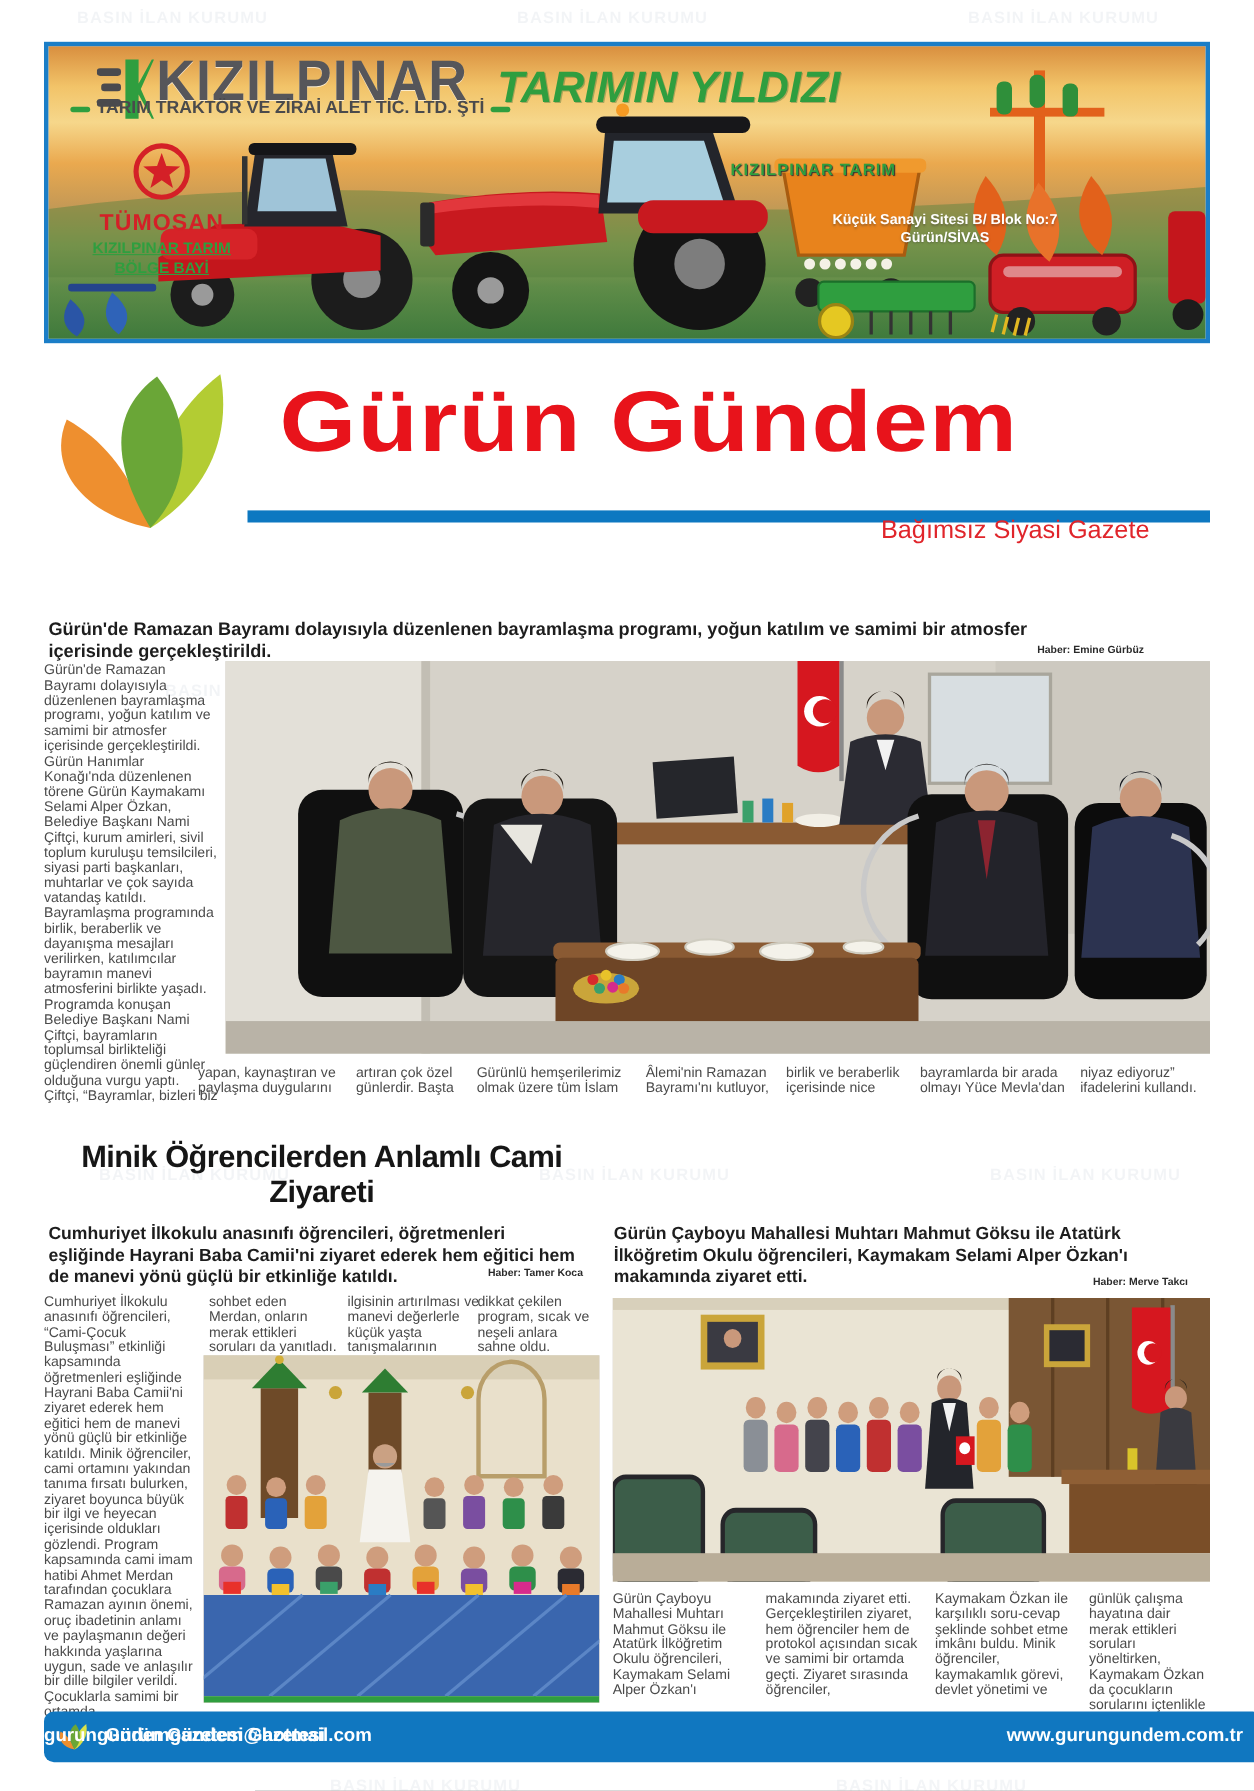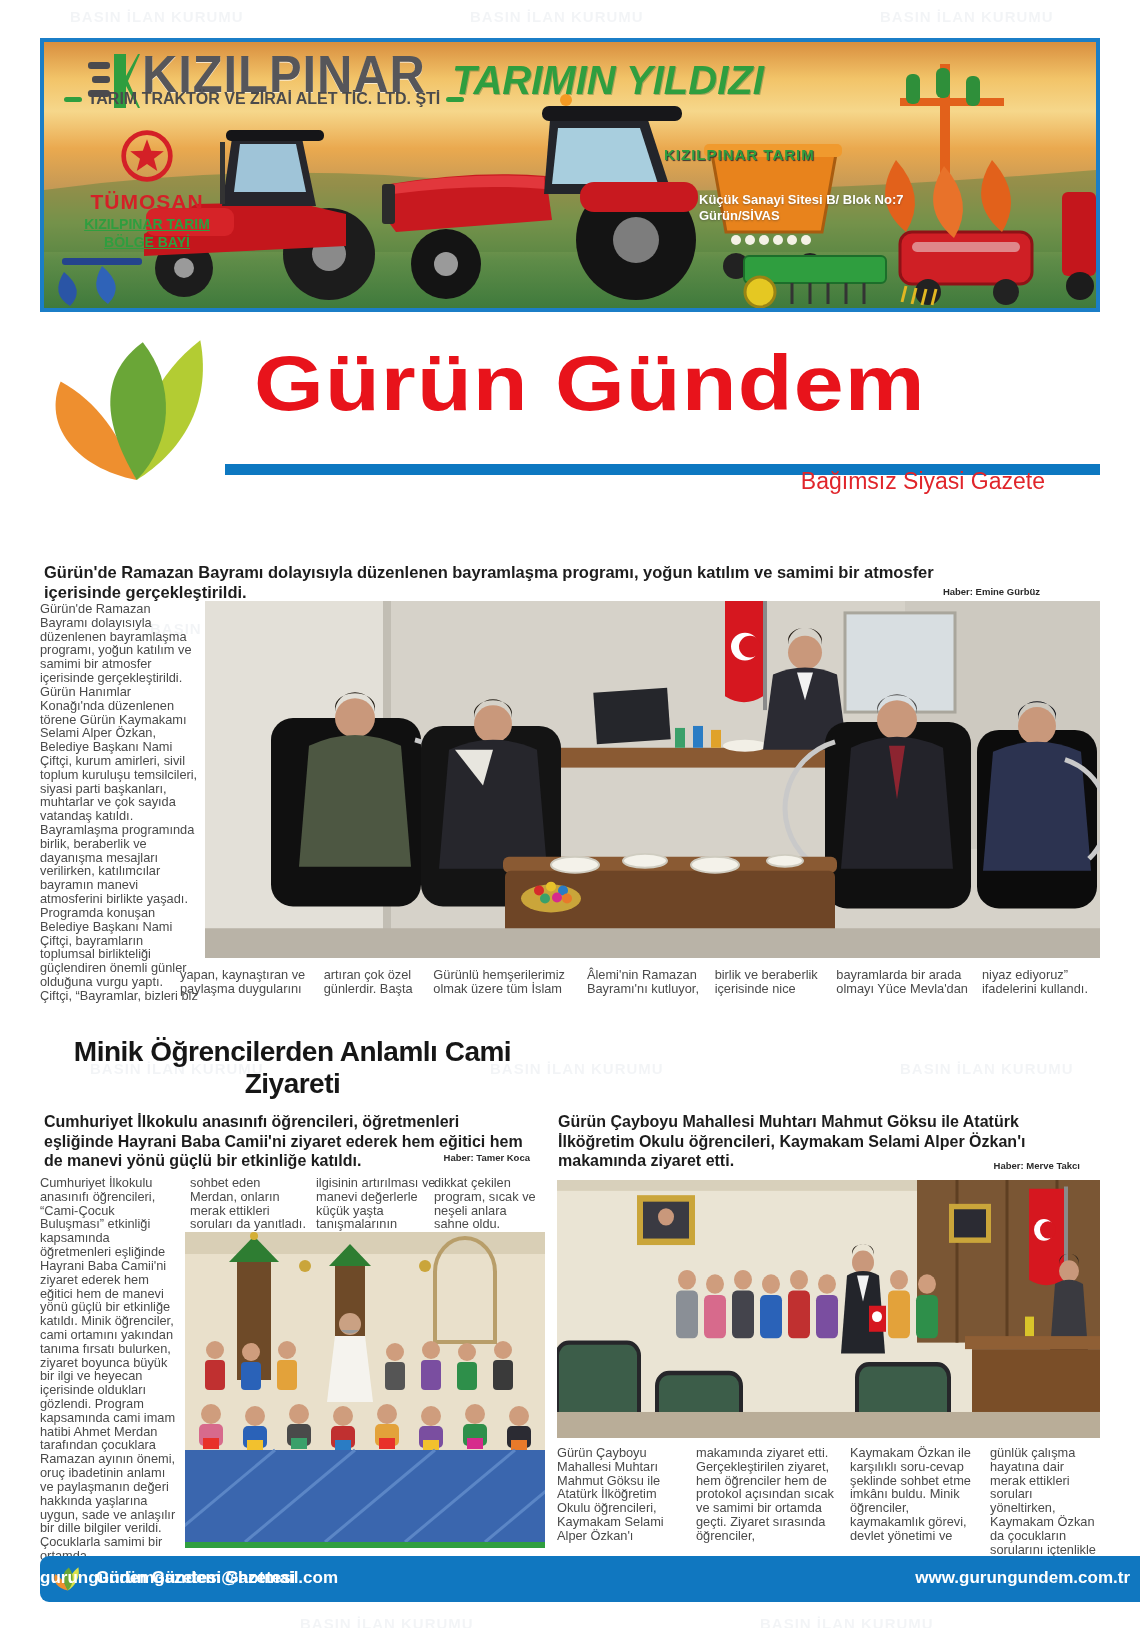--- a/index.html
+++ b/index.html
@@ -20,21 +20,21 @@
   .slogan{left:408px;top:16px;font-size:40px;font-weight:900;font-style:italic;color:#2f9e3f;
           text-shadow:1px 1px 0 #1c5e2a55;white-space:nowrap;}
   .subtitle-row{left:20px;top:48px;width:400px;display:flex;align-items:center;gap:6px;}
   .subtitle-row .dash{flex:1;height:5px;background:#2f9e3f;border-radius:3px;}
   .subtitle{font-size:16px;font-weight:bold;color:#4a4a4c;white-space:nowrap;}
   .tumosan{left:18px;top:86px;width:170px;text-align:center;}
   .tumosan .t-name{font-size:21px;font-weight:bold;color:#d42027;letter-spacing:1px;margin-top:2px;}
   .tumosan .t-line{font-size:14px;font-weight:bold;color:#2f9e3f;text-decoration:underline;margin-top:2px;}
   .mini-brand{left:620px;top:104px;font-size:15px;font-weight:900;color:#2f9e3f;
               text-shadow:1px 1px 1px #333;letter-spacing:1px;}
-  .addr{left:655px;top:150px;width:320px;text-align:left;font-size:13px;font-weight:bold;color:#ffffff;
+  .addr{left:655px;top:150px;width:320px;text-align:center;font-size:13px;font-weight:bold;color:#ffffff;
         text-shadow:0 1px 2px #33333366;line-height:1.25;}
 
   
   .leaf-logo{left:42px;top:328px;width:216px;height:154px;}
   .np-title{left:254px;top:338px;font-size:78px;font-weight:900;color:#e8131b;letter-spacing:1px;
             transform:scaleX(1.15);transform-origin:left top;white-space:nowrap;}
   .blue-bar{left:225px;top:464px;width:875px;height:11px;background:#0d78c1;}
   .tagline{left:700px;top:468px;width:345px;text-align:right;font-size:23px;color:#e0252b;}
   .issue-line{left:225px;top:482px;font-size:16.5px;font-weight:bold;color:#101010;white-space:nowrap;}
 

